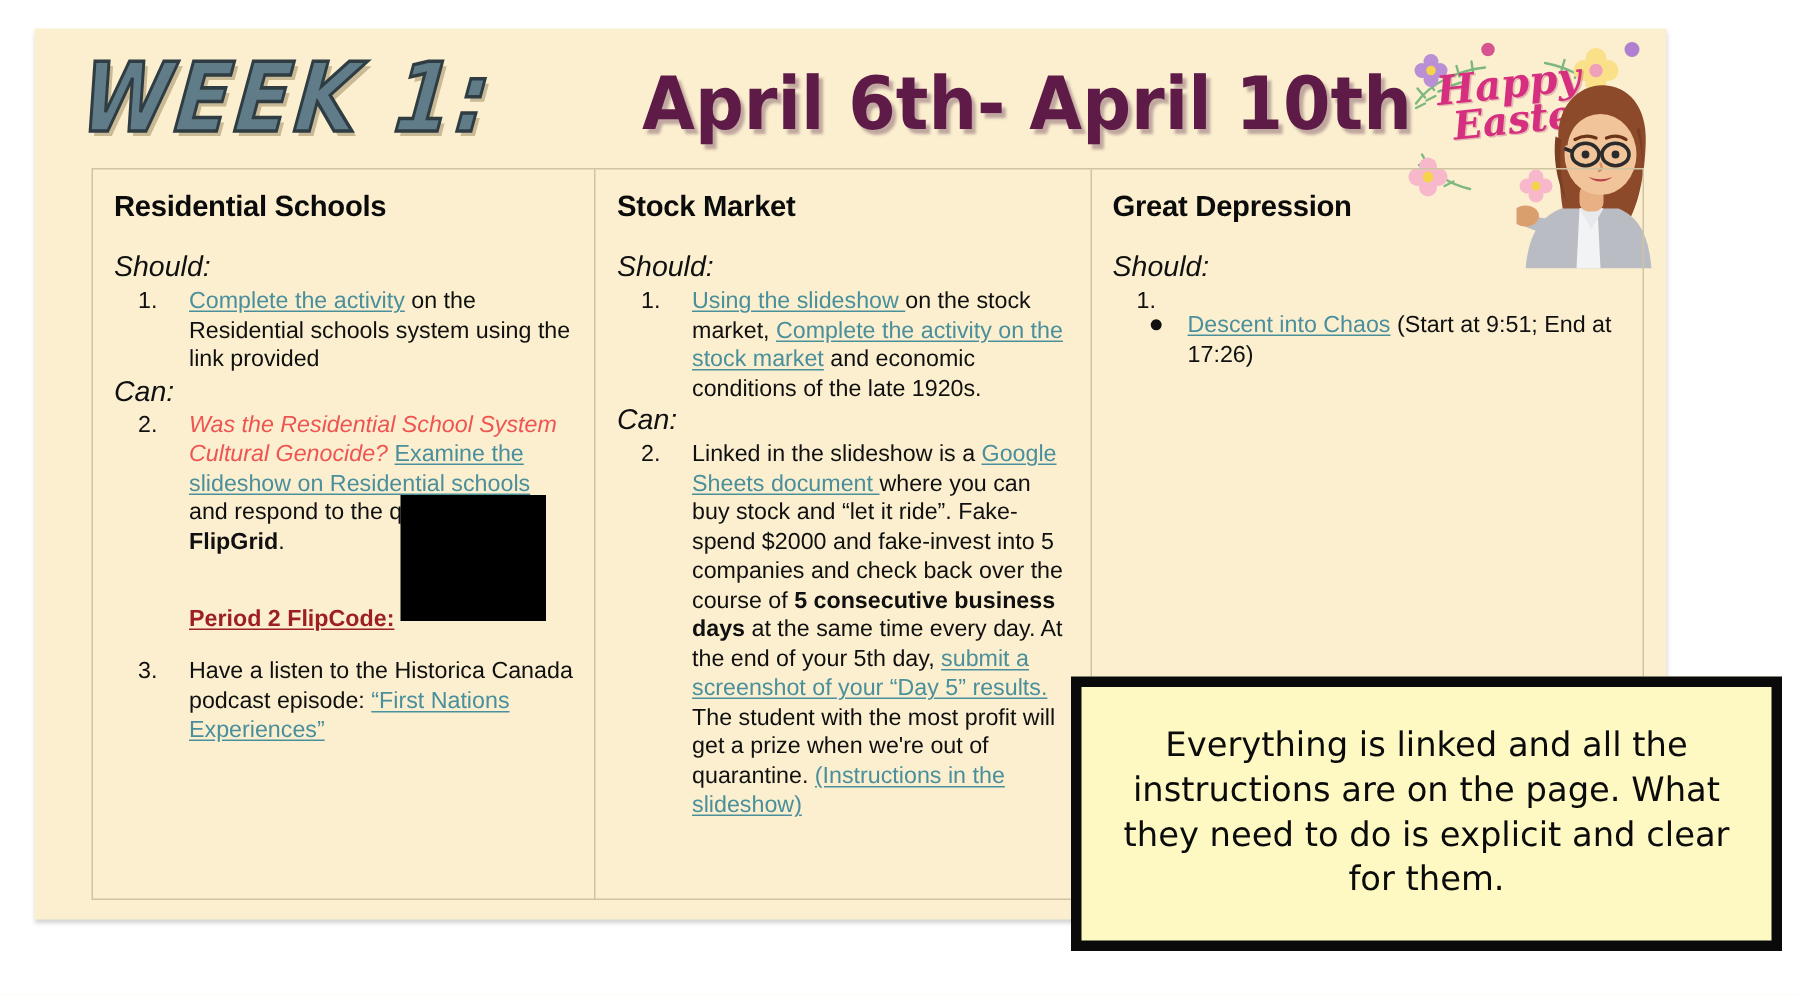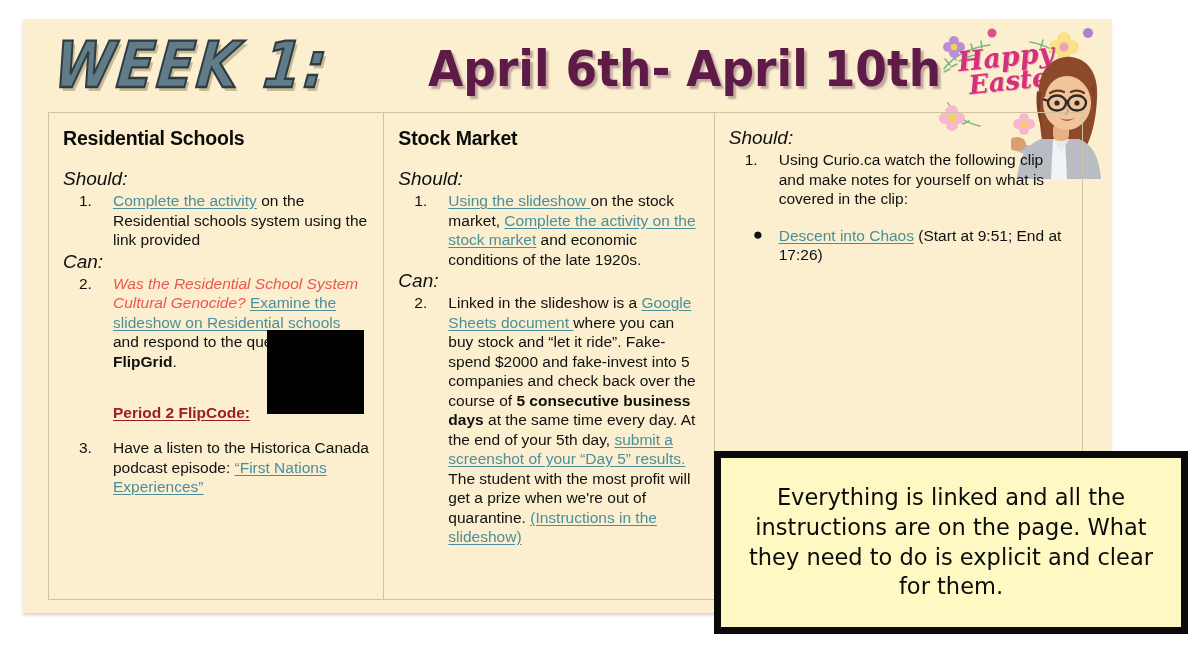--- a/index.html
+++ b/index.html
@@ -90,21 +90,21 @@
     position: absolute;
     left: 988px;
     top: 22px;
     width: 96px;
     height: 138px;
   }
 
   
   #grid {
     position: absolute;
-    left: 25px;
+    left: 38px;
     top: 93px;
     width: 1035px;
     height: 488px;
     border: 1px solid #cfc3a2;
     box-sizing: border-box;
     display: flex;
   }
   .col {
     box-sizing: border-box;
     padding: 14px 14px 8px 14px;
@@ -354,25 +354,25 @@
       <div class="cue">Can:</div>
       <ol class="items">
         <li class="item">
           <span class="marker">2.</span>
           <span>Linked in the slideshow is a </span><a class="lnk">Google Sheets document </a><span>where you can buy stock and “let it ride”.  Fake-spend $2000 and fake-invest into 5 companies and check back over the course of </span><span class="b">5 consecutive business days</span><span> at the same time every day. At the end of your 5th day, </span><a class="lnk">submit a screenshot of your “Day 5” results.</a><span> The student with the most profit will get a prize when we're out of quarantine. </span><a class="lnk">(Instructions in the slideshow)</a>
         </li>
       </ol>
     </div>
 
     <div class="col c3">
+      <div class="col-title">Great Depression</div>
       <div class="cue">Should:</div>
       <ol class="items">
         <li class="item">
           <span class="marker">1.</span>
-          <span>Using Curio.ca watch the following clip and make notes for yourself on what is covered in the clip:</span>
         </li>
       </ol>
       <div class="spacer-sm"></div>
       <ul class="items">
         <li class="item bullet">
           <span class="marker">●</span>
           <a class="lnk">Descent into Chaos</a><span> (Start at 9:51; End at 17:26)</span>
         </li>
       </ul>
     </div>

